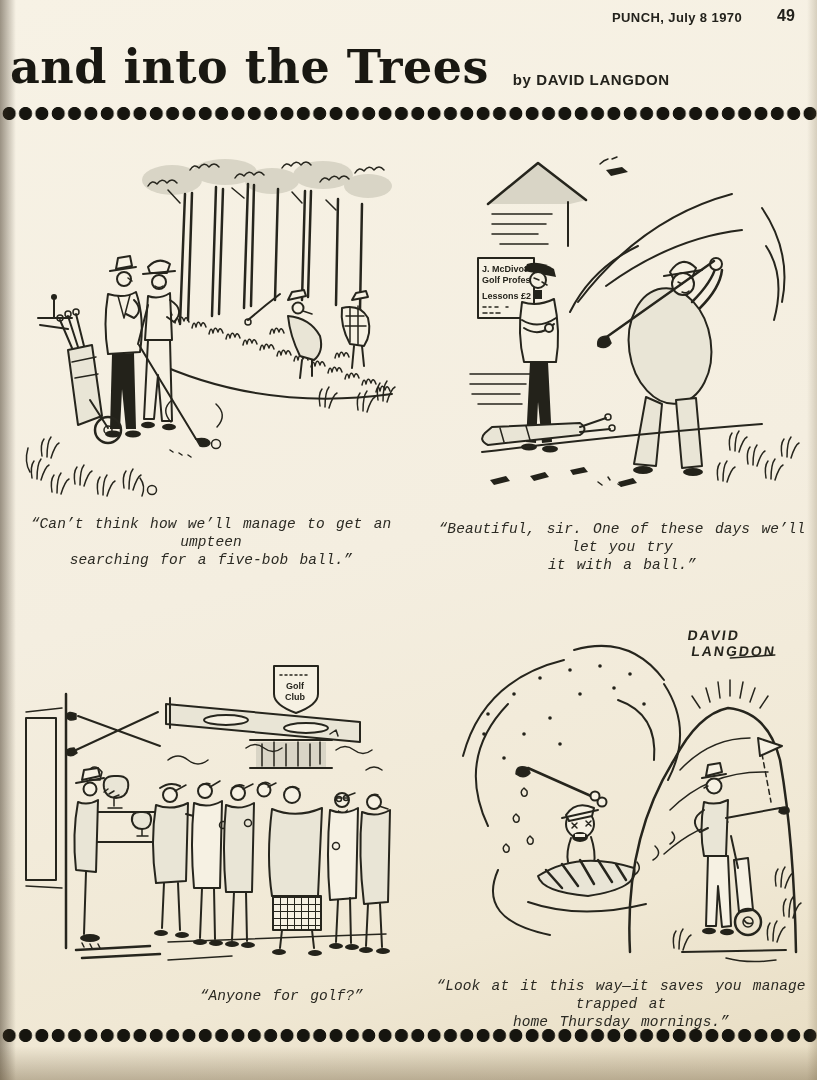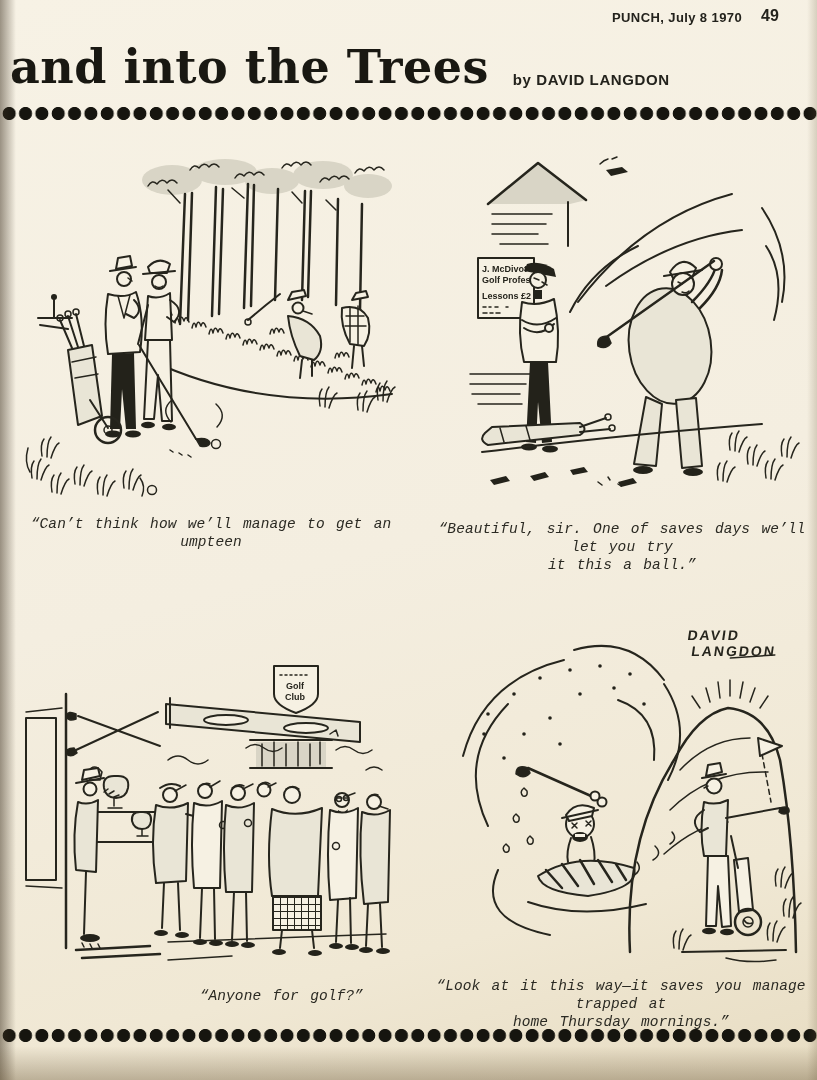--- a/index.html
+++ b/index.html
@@ -8,21 +8,21 @@
     background:linear-gradient(165deg,#f7f2e5 0%,#f4eee0 50%,#f0e8d4 82%,#e7dcc2 100%);
     font-family:"Liberation Sans",sans-serif;color:#23221c;
   }
   .edge{position:absolute;pointer-events:none;}
   .edge-left{left:0;top:0;width:16px;height:1080px;background:linear-gradient(90deg,rgba(62,50,34,.50),rgba(62,50,34,0));}
   .edge-bottom{left:0;bottom:0;width:817px;height:34px;background:linear-gradient(0deg,rgba(104,86,56,.38),rgba(104,86,56,0));}
   .edge-right{right:0;top:0;width:10px;height:1080px;background:linear-gradient(270deg,rgba(104,88,58,.22),rgba(104,88,58,0));}
 
   .hdr{position:absolute;top:7px;left:612px;display:flex;align-items:flex-end;gap:19px;}
   .hdr .issue{font-size:13px;font-weight:700;letter-spacing:.4px;}
-  .hdr .pageno{font-size:16px;font-weight:700;}
+  .hdr .pageno{font-size:16px;font-weight:700;margin-left:16px;}
 
   .title-row{position:absolute;left:10px;top:40px;display:flex;align-items:baseline;gap:24px;white-space:nowrap;}
   .title{font-family:"DejaVu Serif",serif;font-weight:700;font-size:46px;letter-spacing:.5px;color:#191812;}
   .byline{font-size:15px;font-weight:700;letter-spacing:.6px;position:relative;top:2px;}
 
   .dots{position:absolute;left:0;width:817px;height:15px;
     background-image:radial-gradient(circle,#16150f 0 6.2px,rgba(0,0,0,0) 6.9px);
     background-size:16.35px 15px;background-repeat:repeat-x;background-position:1px 50%;}
   .dots-top{top:106px;}
   .dots-bottom{top:1028px;}
@@ -191,20 +191,21 @@
         <use href="#clump" x="55" y="336"></use>
       <use href="#clump" x="22" y="308"></use>
         <use href="#clump" x="78" y="346"></use>
         <use href="#clump" x="104" y="340"></use>
       <path class="ln15" d="M8 300 q-4 14 2 24 M120 330 q6 8 2 18"></path>
     </g>
   </svg>
 
   <div class="cap" style="left:12px;top:516px;width:398px">
     <span>“Can’t think how we’ll manage to get an umpteen</span>
+    <span>searching for a five-bob ball.”</span>
   </div>
 
   <svg class="panel" style="left:430px;top:150px" width="380" height="362" viewBox="0 0 380 362">
     <g>
       <path class="wash" d="M58 54 L108 13 L156 50 L140 54 Z"></path>
       <path class="ln25" d="M58 54 L108 13 L156 50"></path>
       <path class="ln" d="M138 52 L138 96"></path>
       <path class="ln15" d="M62 64 H122 M62 74 H116 M62 84 H108 M70 94 H118"></path>
     </g>
     <g>
@@ -269,22 +270,22 @@
       <path class="ln15" d="M168 332 l4 3 m6 -8 l2 3 m8 4 l3 2"></path>
       <use href="#clump" x="300" y="300"></use>
         <use href="#clump" x="318" y="314"></use>
         <use href="#clump" x="336" y="328"></use>
       <use href="#clump" x="288" y="330"></use>
         <use href="#clump" x="352" y="306"></use>
     </g>
   </svg>
 
   <div class="cap" style="left:432px;top:521px;width:380px">
-    <span>“Beautiful, sir. One of saves days we’ll let you try</span>
-    <span>it this a ball.”</span>
+    <span>“Beautiful, sir. One of these days we’ll let you try</span>
+    <span>it with a ball.”</span>
   </div>
 
   <svg class="panel" style="left:18px;top:642px" width="395" height="342" viewBox="0 0 395 342">
     <g>
       <path class="ln25" d="M48 52 L48 306"></path>
       <rect class="ln" x="8" y="76" width="30" height="162"></rect>
       <path class="ln15" d="M8 70 L44 66 M8 244 L44 246"></path>
     </g>
     <g>
       <path class="ln" d="M60 74 L142 104 M140 70 L58 108"></path>

